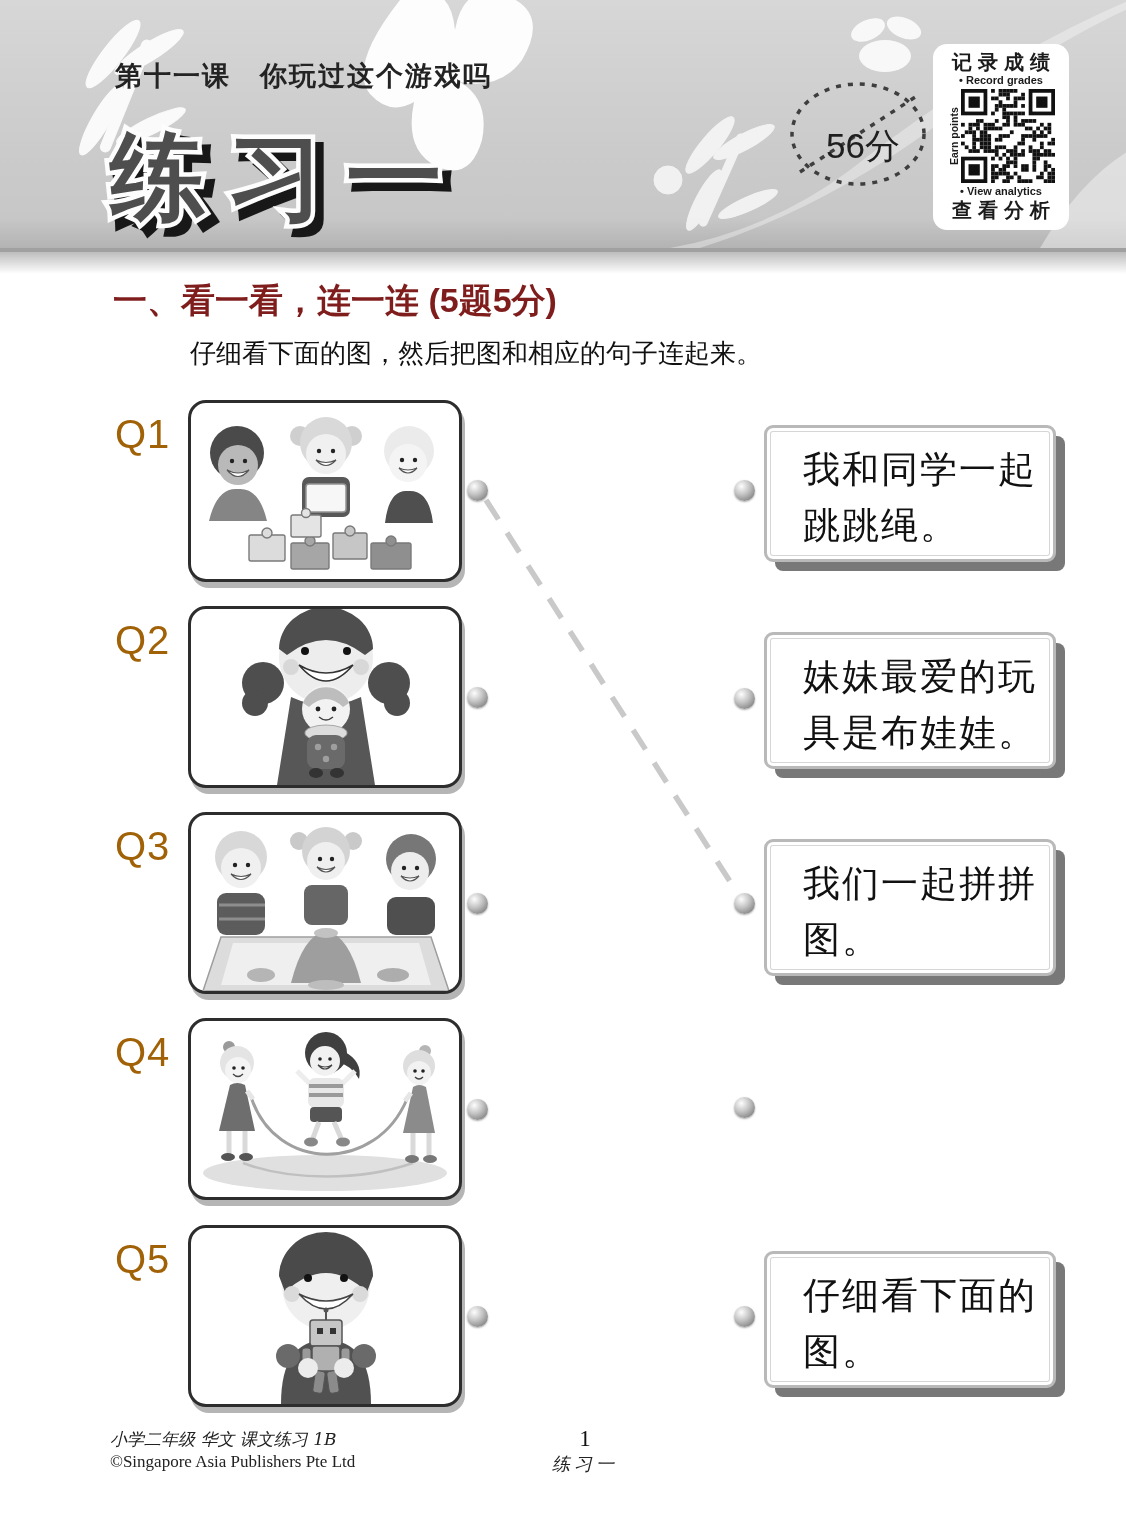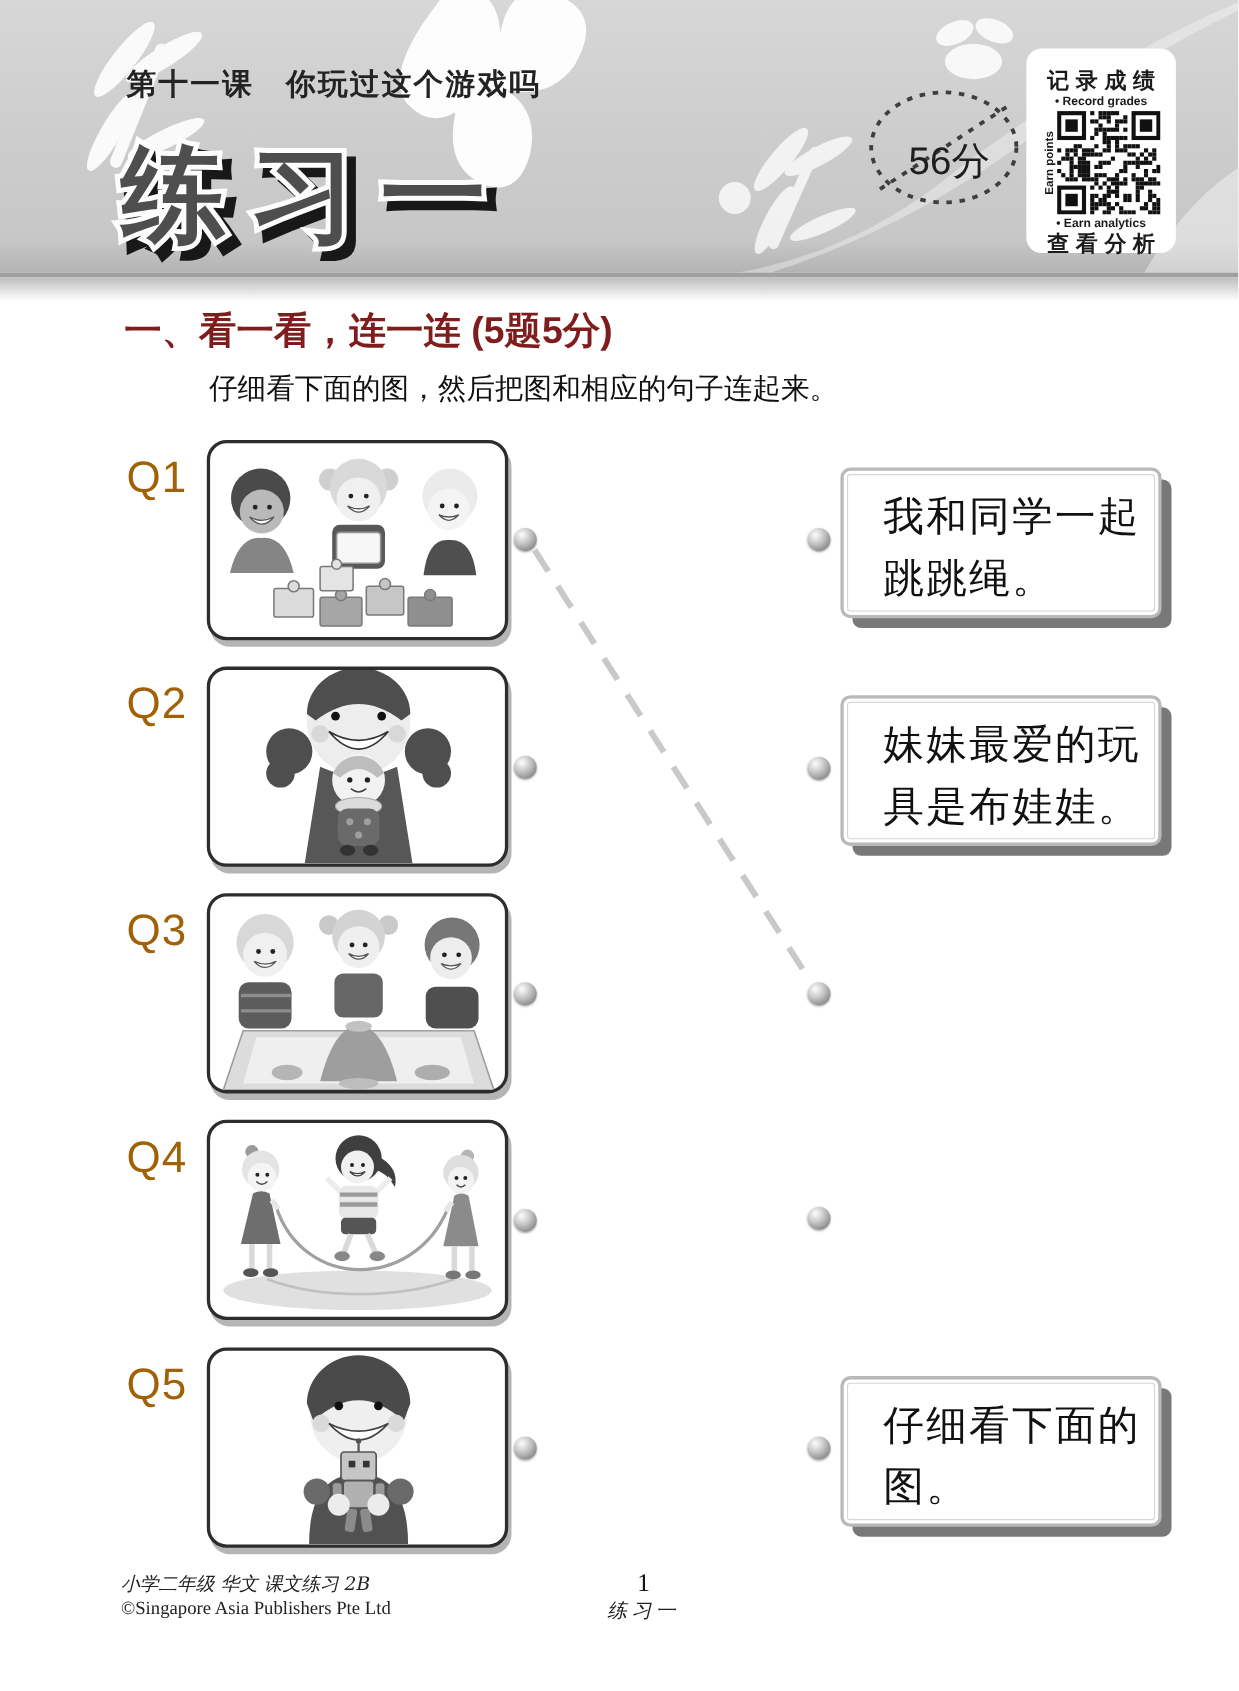--- a/index.html
+++ b/index.html
@@ -15,21 +15,21 @@
   .deco{position:absolute;pointer-events:none;}
   .lesson-title{position:absolute;left:115px;top:58px;font-size:27px;font-weight:bold;
           color:#232323;letter-spacing:2px;}
   .big-title{position:absolute;left:92px;top:96px;}
   .big-title text{font-family:"Liberation Sans",sans-serif;font-weight:bold;}
 
   .score-badge{position:absolute;left:784px;top:76px;}
 
   .qr-panel{position:absolute;left:933px;top:44px;width:136px;height:186px;background:#ffffff;
           border-radius:14px;display:flex;flex-direction:column;align-items:center;
-          padding-top:19px;box-sizing:border-box;}
+          padding-top:7px;box-sizing:border-box;}
   .qr-cn{font-size:20px;font-weight:bold;color:#1b1b1b;letter-spacing:6px;margin-right:-6px;line-height:1.1;}
   .qr-en{font-size:11px;font-weight:bold;color:#1b1b1b;line-height:1.35;}
   .qr-mid{display:flex;align-items:center;margin:1px 0;}
   .qr-earn{writing-mode:vertical-rl;transform:rotate(180deg);font-size:10.5px;font-weight:bold;
           color:#1b1b1b;height:92px;text-align:center;margin-right:1px;}
 
   
   .section-title{position:absolute;left:113px;top:278px;font-size:34px;font-weight:bold;color:#7f1d1d;}
   .instruction{position:absolute;left:190px;top:336px;font-size:26px;color:#111;
           font-family:"DejaVu Serif","Liberation Serif",serif;}
@@ -338,21 +338,21 @@
             <rect x="48" y="96" width="4" height="4" fill="#111"></rect>
             <rect x="60" y="96" width="4" height="4" fill="#111"></rect>
             <rect x="64" y="96" width="4" height="4" fill="#111"></rect>
             <rect x="68" y="96" width="4" height="4" fill="#111"></rect>
             <rect x="72" y="96" width="4" height="4" fill="#111"></rect>
             <rect x="88" y="96" width="4" height="4" fill="#111"></rect>
             <rect x="92" y="96" width="4" height="4" fill="#111"></rect>
             <rect x="96" y="96" width="4" height="4" fill="#111"></rect>
           </svg>
       </div>
-      <div class="qr-en"><span>•</span> <span>Earn analytics</span></div>
+      <div class="qr-en"><span>•</span> <span>View analytics</span></div>
       <div class="qr-cn">查看分析</div>
     </div>
   </div>
   <div class="header-fade"></div>
 
   <div class="section-title">一、看一看，连一连 (5题5分)</div>
   <div class="instruction">仔细看下面的图，然后把图和相应的句子连起来。</div>
 
   <div class="q-label" style="top:412px">Q1</div>
   <div class="q-label" style="top:618px">Q2</div>
@@ -546,20 +546,21 @@
   <span class="dot" style="left:734px;top:893px"></span>
   <span class="dot" style="left:734px;top:1097px"></span>
   <span class="dot" style="left:734px;top:1306px"></span>
 
   <svg class="overlay" width="1126" height="1537" viewBox="0 0 1126 1537">
     <line x1="486" y1="500" x2="738" y2="894" stroke="#c9c9c9" stroke-width="5.5" stroke-dasharray="23 16"></line>
   </svg>
 
   <div class="answer-box" style="top:425px"><span>我和同学一起跳跳绳。</span></div>
   <div class="answer-box" style="top:632px"><span>妹妹最爱的玩具是布娃娃。</span></div>
+  <div class="answer-box" style="top:839px"><span>我们一起拼拼图。</span></div>
   <div class="answer-box" style="top:1251px"><span>仔细看下面的图。</span></div>
 
-  <div class="footer-book">小学二年级 华文 课文练习 2B</div>
+  <div class="footer-book">小学二年级 华文 课文练习 1B</div>
   <div class="footer-copy">©Singapore Asia Publishers Pte Ltd</div>
   <div class="footer-page">1</div>
   <div class="footer-label">练习一</div>
 
 </div>
 
 </body></html>

